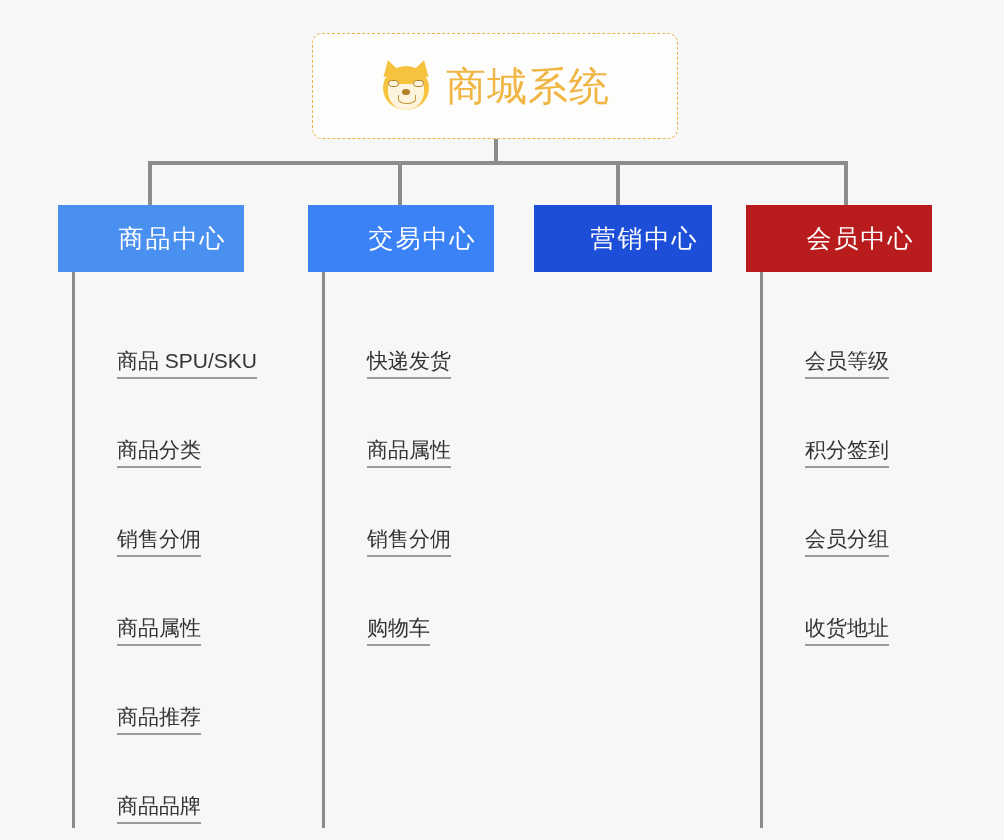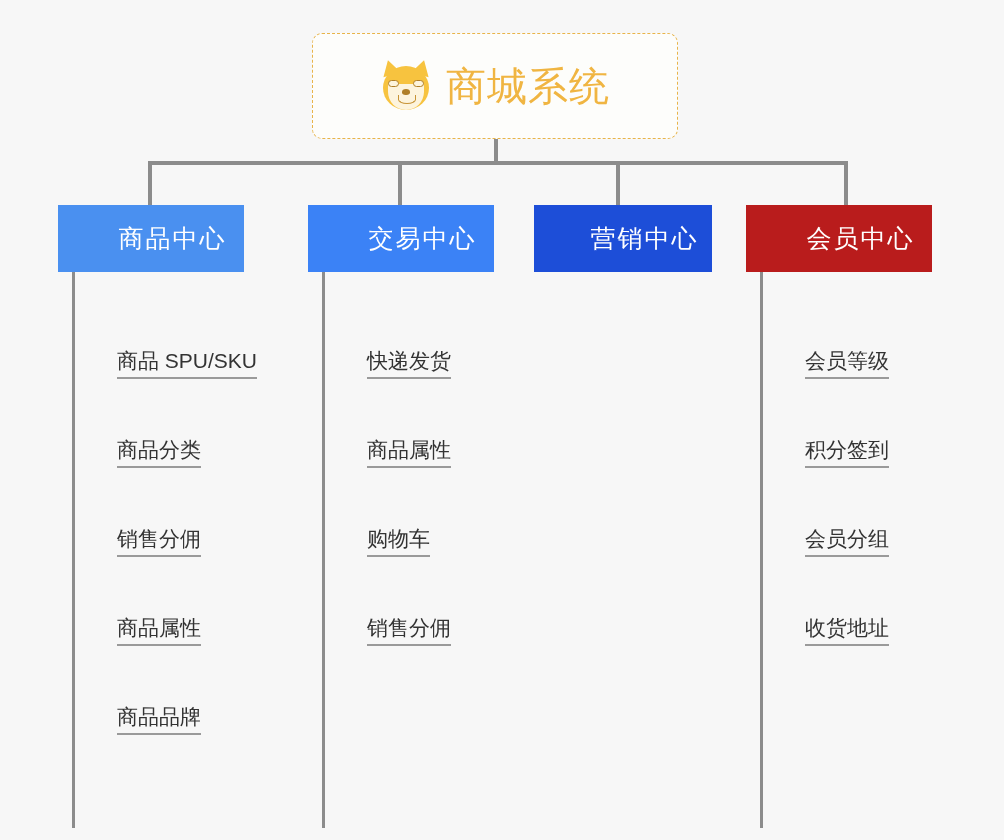--- a/index.html
+++ b/index.html
@@ -216,41 +216,44 @@
       <div class="leaf-item">
           <span class="leaf-label">商品分类</span>
         </div>
       <div class="leaf-item">
           <span class="leaf-label">销售分佣</span>
         </div>
       <div class="leaf-item">
           <span class="leaf-label">商品属性</span>
         </div>
       <div class="leaf-item">
+          <span class="leaf-label">商品推荐</span>
+        </div>
+      <div class="leaf-item">
           <span class="leaf-label">商品品牌</span>
         </div>
     </div>
   </div>
 
   <div class="column" id="col-1">
     <div class="cat-header" style="background: #3b82f6;">
       <span>交易中心</span>
     </div>
     <div class="leaf-list">
       <div class="leaf-item">
           <span class="leaf-label">快递发货</span>
         </div>
       <div class="leaf-item">
           <span class="leaf-label">商品属性</span>
         </div>
       <div class="leaf-item">
+          <span class="leaf-label">销售分佣</span>
+        </div>
+      <div class="leaf-item">
           <span class="leaf-label">购物车</span>
-        </div>
-      <div class="leaf-item">
-          <span class="leaf-label">销售分佣</span>
         </div>
     </div>
   </div>
 
   <div class="column" id="col-2">
     <div class="cat-header" style="background: #1d4ed8; margin-left: 8px;">
       <span>营销中心</span>
     </div>
   </div>
 

